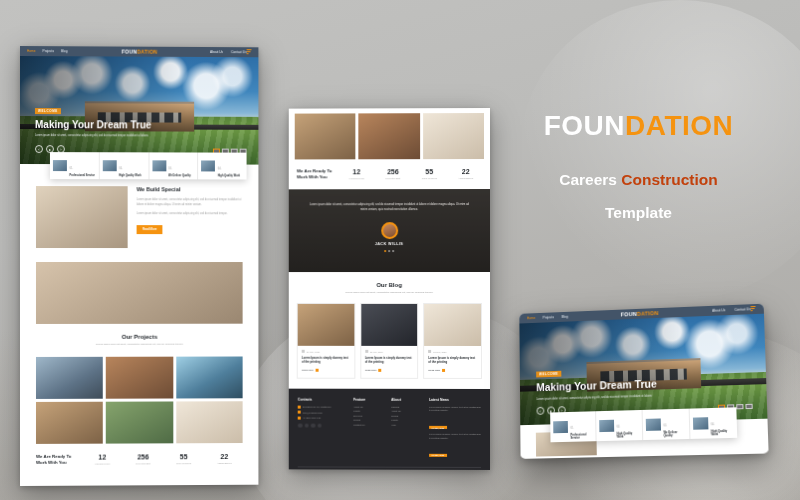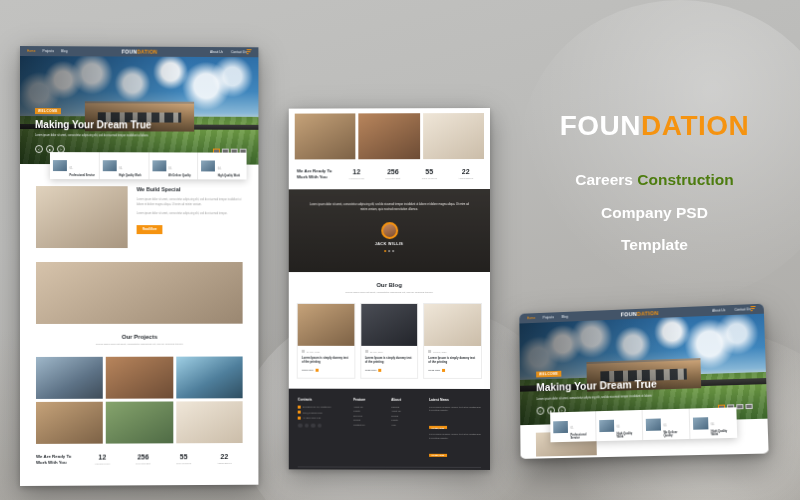--- a/index.html
+++ b/index.html
@@ -243,27 +243,27 @@
     box-shadow: 0 2px 8px rgba(0,0,0,.22); }
   #mockC .fcard { padding: 2.5px 3px; gap: 2.5px; }
   #mockC .fthumb { width: 15px; height: 12px; }
   #mockC .fmeta .fno { font-size: 2.6px; }
   #mockC .fmeta .ftitle { font-size: 2.7px; margin-top: 1px; }
   #mockC .wbtail { display: flex; gap: 7px; padding: 8px 16px 0; }
   #mockC .wbtail .ph { width: 62px; height: 24px; flex: none; }
   #mockC .wbtail h3 { font-size: 5.5px; color: #1d2227; }
 
   
-  #headline { position: absolute; left: 522px; top: 112px; width: 265px; text-align: center; }
+  #headline { position: absolute; left: 506px; top: 112px; width: 265px; text-align: center; }
   #headline .logo { font-size: 28px; font-weight: 700; letter-spacing: .5px; line-height: 1; }
   #headline .logo .b1 { color: #ffffff; }
   #headline .logo .b2 { color: #f59310; }
   #headline .sub { margin-top: 24px; color: #ffffff; font-size: 15.5px;
     font-weight: 700; line-height: 2.1; }
-  #headline .sub .hl { color: #4d7c0f; }
+  #headline .sub .hl { color: #c2410c; }
 </style>
 </head>
 <body>
 
 <div class="bg-blur-c"></div>
 <div class="bg-band"></div>
 <div class="bg-blur-a"></div>
 <div class="bg-blur-b"></div>
 
 <div class="page shadow-lg" id="mockA">
@@ -586,16 +586,15 @@
     <h3>We Build</h3>
   </div>
 </div>
 
 <div id="headline">
   <div class="logo">
     <span class="b1">FOUN</span><span class="b2">DATION</span>
   </div>
   <div class="sub">
     <div><span>Careers </span><span class="hl">Construction</span></div>
-    <div>Company PSD</div>
     <div>Template</div>
   </div>
 </div>
 
 </body></html>

